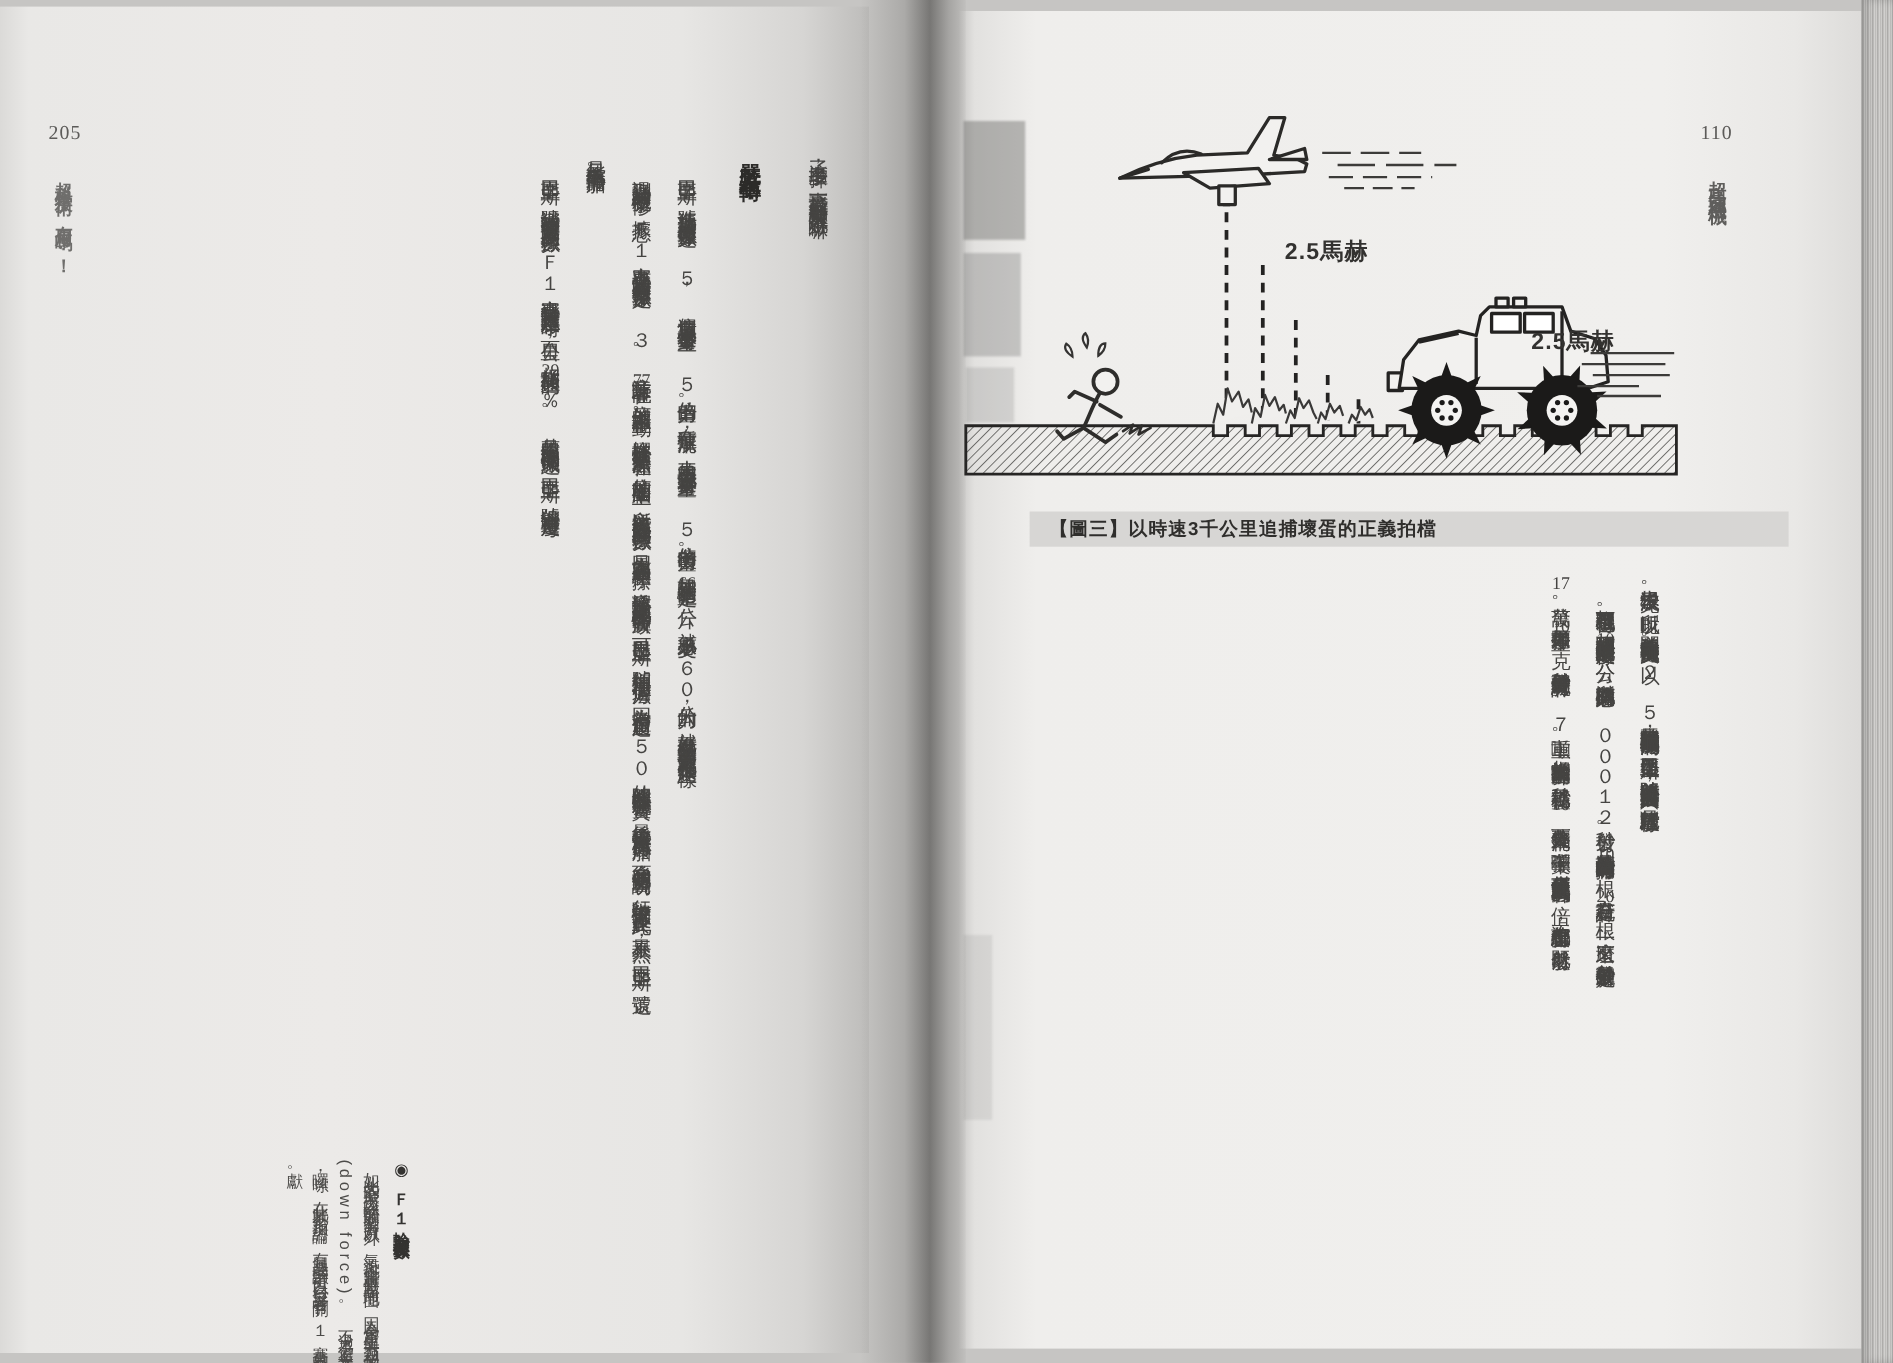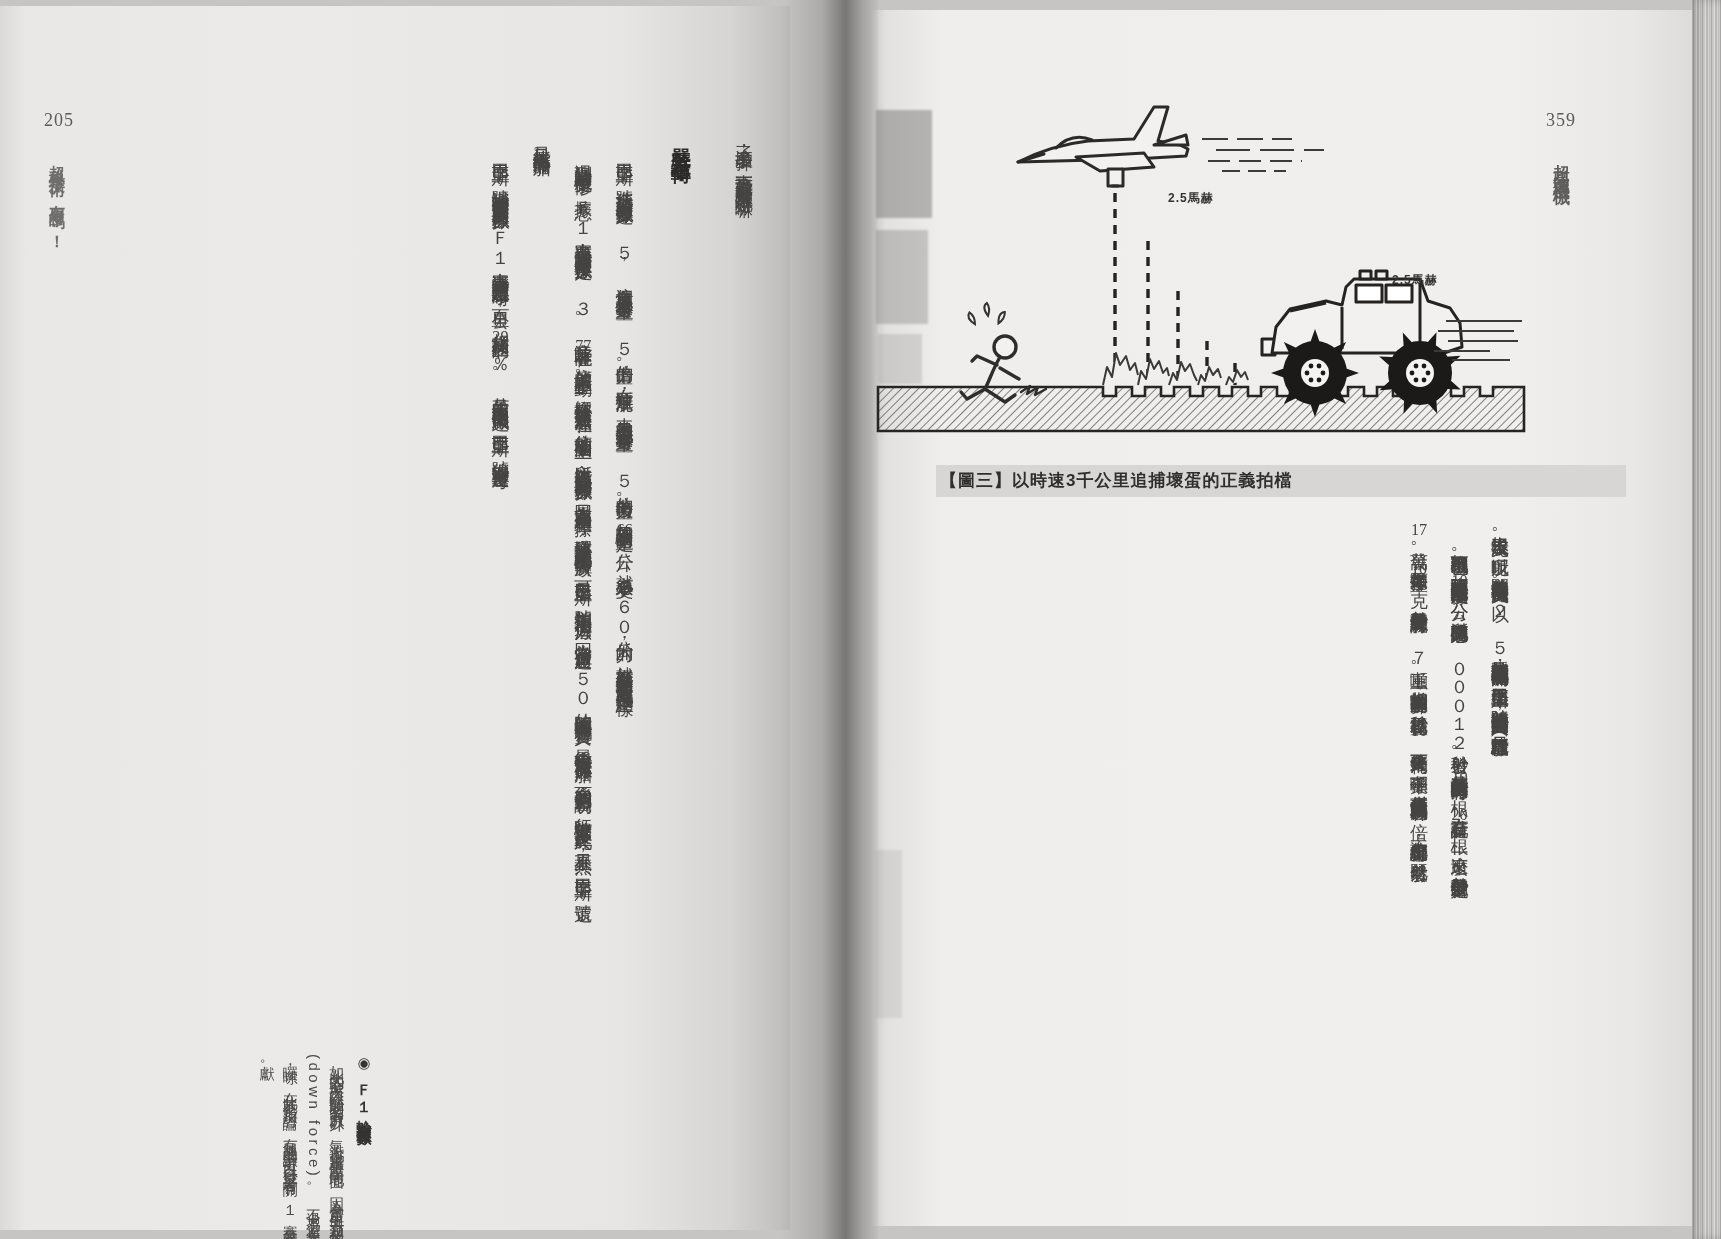--- a/index.html
+++ b/index.html
@@ -83,29 +83,29 @@
   .body-right{
     position:absolute;top:512px;right:174px;height:360px;
     font-size:18px;line-height:2.25;letter-spacing:.5px;
   }
   .fig-svg{position:absolute;left:0;top:85px;}
   .fig-note{
     position:absolute;left:363px;top:97px;width:160px;
     font-size:14.5px;line-height:1.55;color:#3c3b39;letter-spacing:.5px;
   }
   .fig-label{
-    position:absolute;font-weight:bold;font-size:12px;color:#333230;letter-spacing:1px;
+    position:absolute;font-weight:bold;font-size:21px;color:#333230;letter-spacing:1px;margin-top:24px;
   }
   .label-jet{left:296px;top:180px;}
   .label-truck{left:520px;top:262px;}
   .fig-caption{
     position:absolute;left:64px;top:455px;width:690px;height:32px;
     background:#d7d6d4;
     font-size:17px;font-weight:bold;color:#2f2e2c;
-    line-height:32px;padding-left:4px;box-sizing:border-box;letter-spacing:1px;
+    line-height:32px;padding-left:18px;box-sizing:border-box;letter-spacing:1px;
   }
   
   .bleed{position:absolute;filter:blur(1.2px);pointer-events:none;}
   .bleed-1{left:4px;top:100px;width:56px;height:108px;background:rgba(70,70,68,.34);}
   .bleed-2{left:4px;top:220px;width:52px;height:94px;background:rgba(90,90,88,.28);}
   .bleed-3{left:6px;top:324px;width:44px;height:50px;background:rgba(110,110,108,.20);}
   .bleed-4{left:4px;top:840px;width:26px;height:168px;background:rgba(100,100,98,.12);}
 </style>
 </head>
 <body>
@@ -132,21 +132,21 @@
     </div>
   </div>
 
   <div class="page-right">
 
     <div class="bleed bleed-1"></div>
     <div class="bleed bleed-2"></div>
     <div class="bleed bleed-3"></div>
     <div class="bleed bleed-4"></div>
 
-    <div class="pageno-right">359</div>
+    <div class="pageno-right">110</div>
 
     <div class="runhead-right gothic">超高速機械</div>
 
     <svg class="fig-svg" width="660" height="380" viewBox="0 0 660 380">
       <defs>
         <pattern id="hat" patternUnits="userSpaceOnUse" width="6" height="6" patternTransform="rotate(45)">
           <line x1="0" y1="0" x2="0" y2="6" stroke="#595957" stroke-width="1.5"></line>
         </pattern>
       </defs>
 

